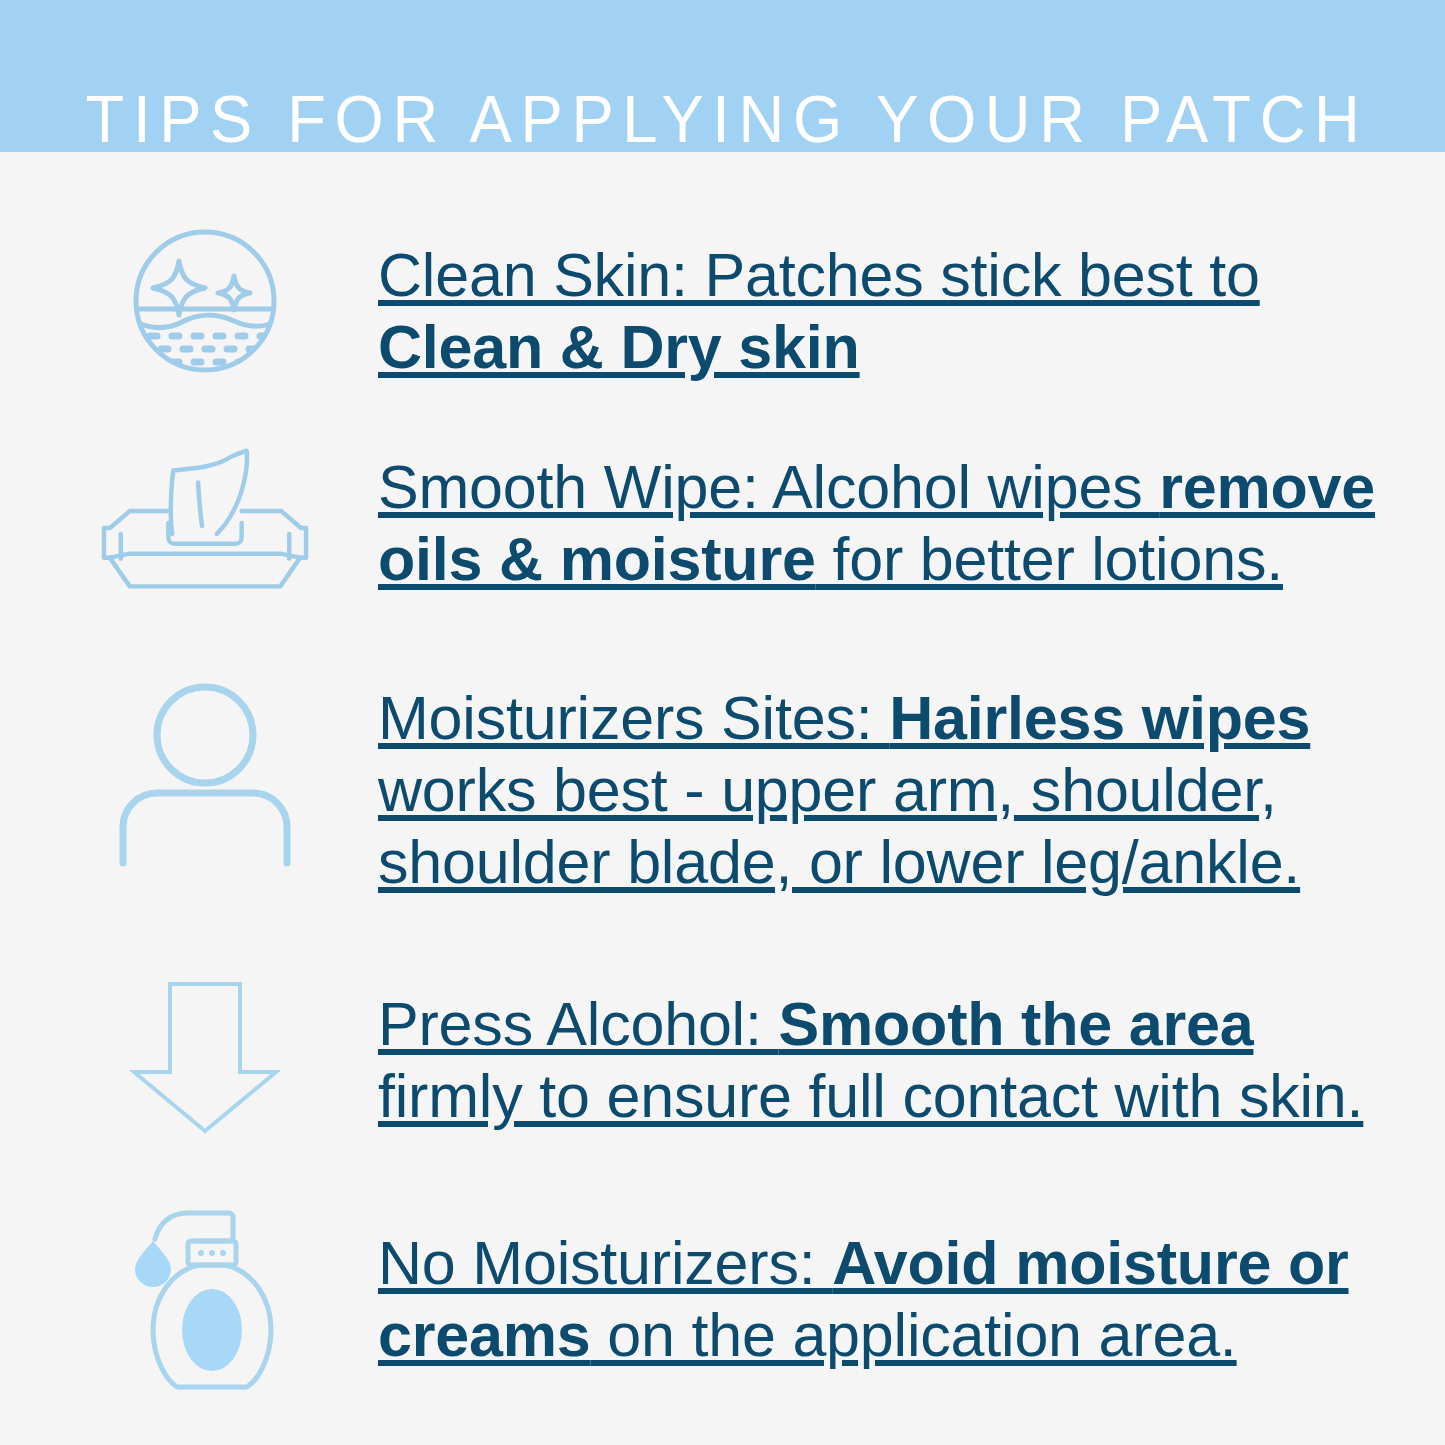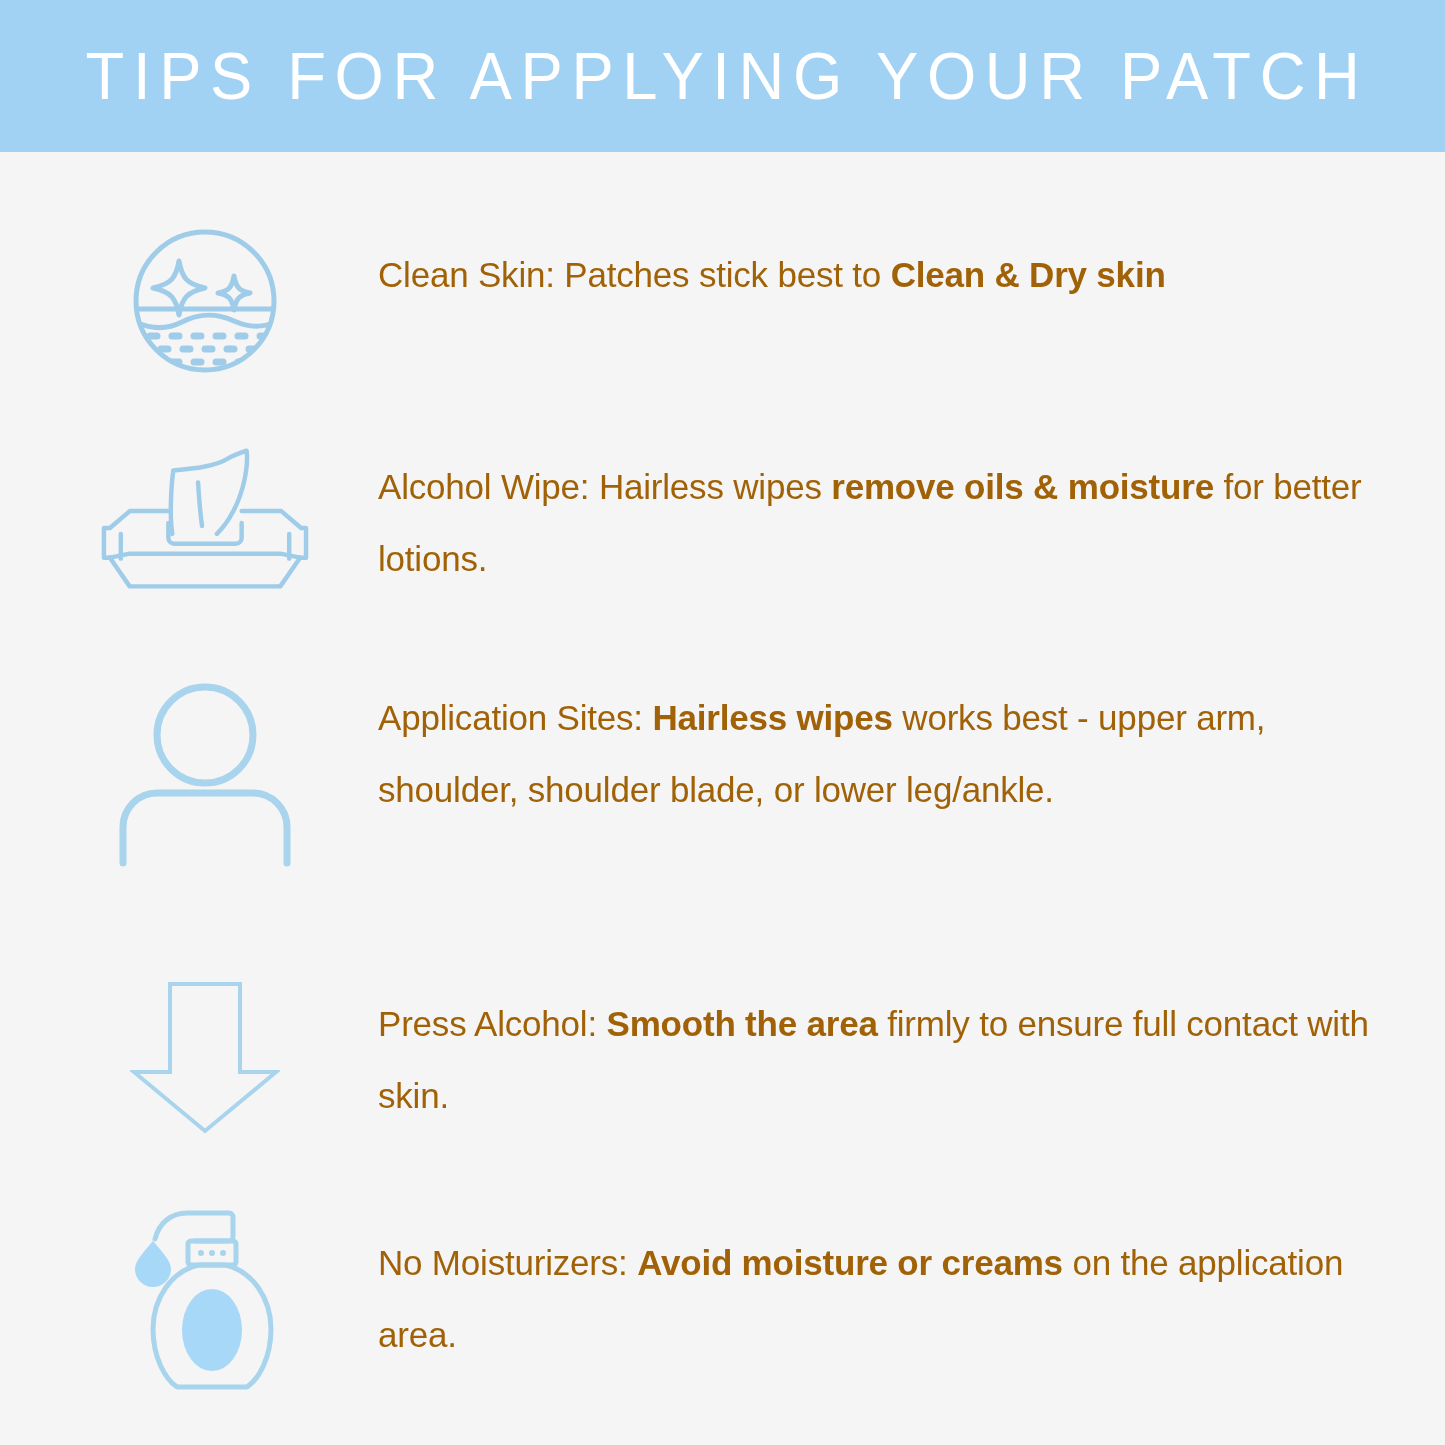--- a/index.html
+++ b/index.html
@@ -22,21 +22,21 @@
 
   
   .header-band {
     position: absolute;
     top: 0;
     left: 0;
     width: 1445px;
     height: 152px;
     background: #a2d2f3;
     display: flex;
-    align-items: center;
+    align-items: flex-end;
     justify-content: center;
   }
   .header-title {
     color: #ffffff;
     font-family: "Liberation Sans", sans-serif;
     font-size: 66px;
     font-weight: 300;
     letter-spacing: 9px;
     line-height: 1;
     white-space: nowrap;
@@ -64,26 +64,27 @@
     top: 0;
     width: 210px;
     display: flex;
     align-items: flex-start;
     justify-content: center;
   }
   .tip-text {
     position: absolute;
     left: 378px;
     width: 1000px;
-    color: #a16207;
+    color: #0c4a6e;
     font-family: "Liberation Sans", sans-serif;
-    font-size: 35px;
+    font-size: 61px;
     font-weight: 400;
     line-height: 72px;
     letter-spacing: -0.2px;
+    text-decoration: underline;
   }
   .tip-text b {
     font-weight: 700;
   }
 
   
   #row-1 { top: 50px; }
   #row-2 { top: 280px; }
   #row-3 { top: 505px; }
   #row-4 { top: 810px; }
@@ -161,35 +162,35 @@
           <path d="M143 65 h40 l20 17 h5 v30 h-5"></path>
 
           <path d="M21 88 v25"></path>
           <path d="M191 88 v25"></path>
 
           <path d="M10 112 L30 108 H182 L202 112"></path>
           <path d="M10 112 L30 141 H182 L202 112"></path>
         </svg>
       </div>
       <div class="tip-text">
-        <span>Alcohol Wipe: Hairless wipes </span><b>remove oils &amp; moisture</b><span> for better lotions.</span>
+        <span>Smooth Wipe: Alcohol wipes </span><b>remove oils &amp; moisture</b><span> for better lotions.</span>
       </div>
     </div>
 
     <div class="tip-row" id="row-3">
       <div class="tip-icon">
         <svg width="180" height="190" viewBox="0 0 180 190" fill="none" stroke="#a8d4ee" stroke-width="7" stroke-linecap="round" stroke-linejoin="round">
 
           <circle cx="90" cy="58" r="48"></circle>
 
           <path d="M8 186 v-36 a34 34 0 0 1 34 -34 h96 a34 34 0 0 1 34 34 v36"></path>
         </svg>
       </div>
       <div class="tip-text">
-        <span>Application Sites:  </span><b>Hairless wipes</b><span> works best - upper arm, shoulder, shoulder blade, or lower leg/ankle.</span>
+        <span>Moisturizers Sites:  </span><b>Hairless wipes</b><span> works best - upper arm, shoulder, shoulder blade, or lower leg/ankle.</span>
       </div>
     </div>
 
     <div class="tip-row" id="row-4">
       <div class="tip-icon">
         <svg width="150" height="155" viewBox="0 0 150 155" fill="none" stroke="#a8d4ee" stroke-width="4" stroke-linecap="square" stroke-linejoin="miter">
           <path d="M40 4 H110 V92 H146 L75 151 L4 92 H40 Z"></path>
         </svg>
       </div>
       <div class="tip-text">

